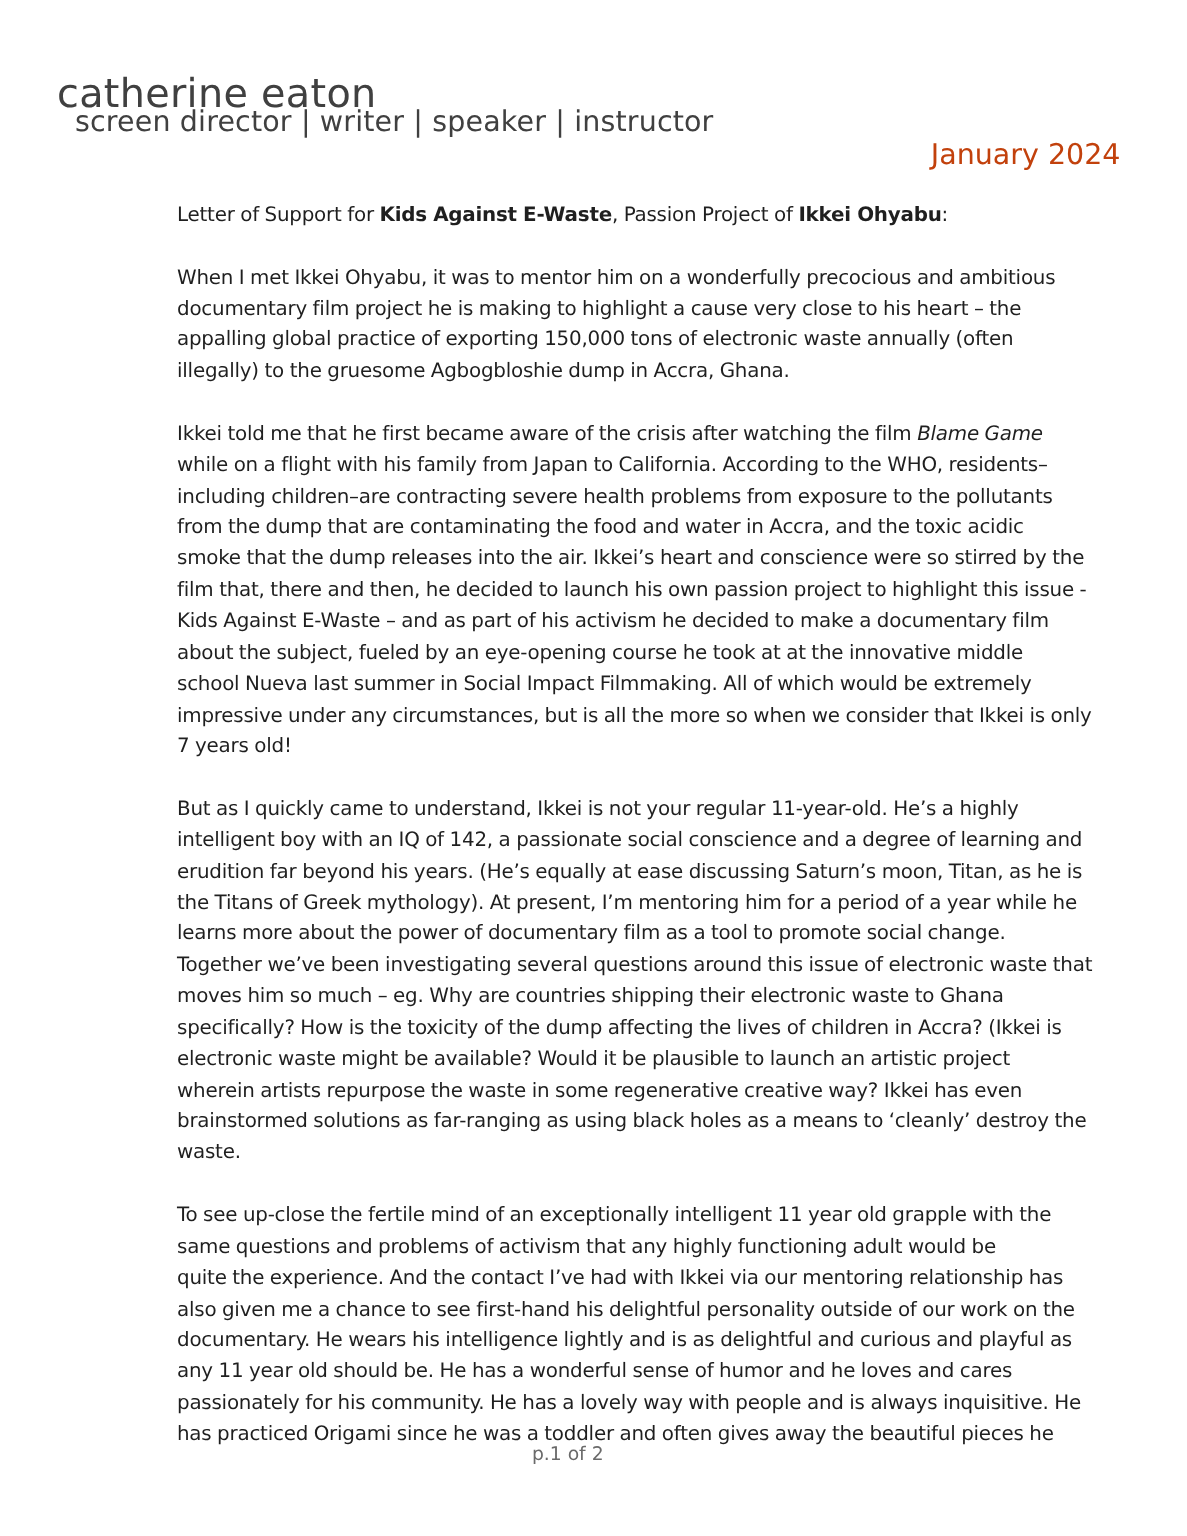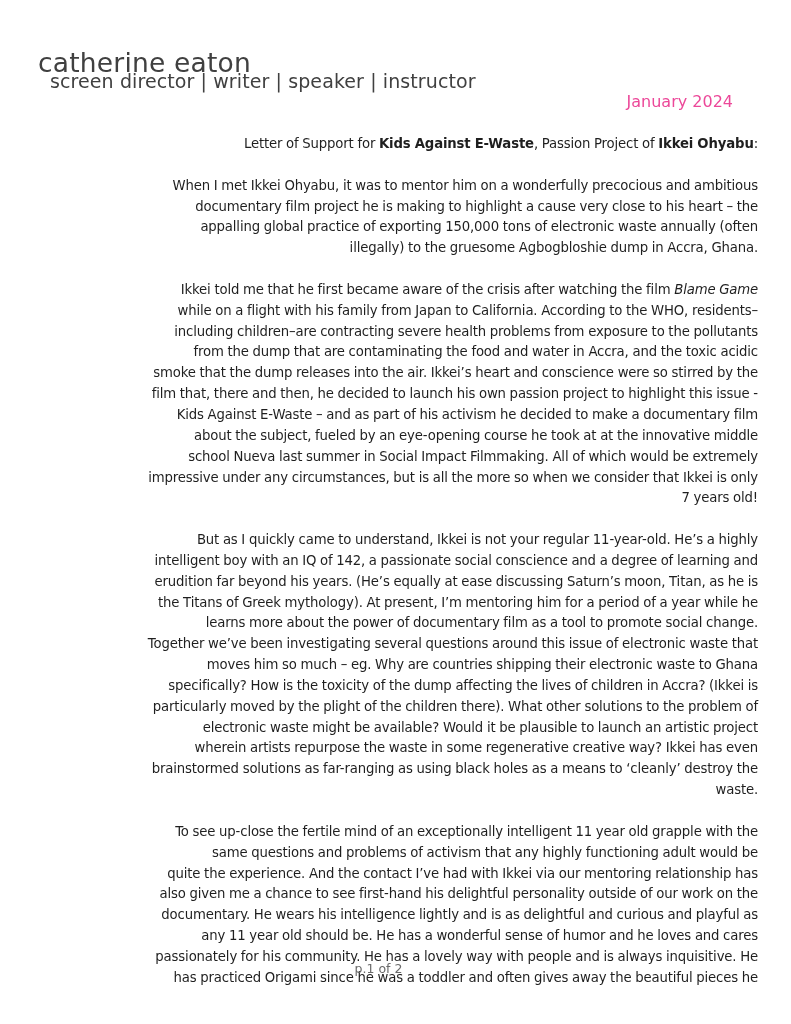--- a/index.html
+++ b/index.html
@@ -3,24 +3,24 @@
 <meta charset="utf-8">
 <style>
   html, body { margin: 0; padding: 0; background: #ffffff; }
   body { width: 791px; height: 1024px; position: relative; overflow: hidden;
          font-family: "DejaVu Sans", sans-serif; color: #1f1f1f; }
   .letterhead { position: absolute; left: 38px; top: 50px; color: #404040; }
   .lh-name { font-family: "DejaVu Sans", sans-serif; font-size: 26.5px; font-weight: normal;
              letter-spacing: 0.2px; line-height: 26px; display: block; }
   .lh-roles { font-family: "DejaVu Sans", sans-serif; font-size: 19px; line-height: 18px;
               display: block; margin-left: 12px; margin-top: -4px; letter-spacing: 0.1px; }
-  .date { position: absolute; right: 58px; top: 92px; font-size: 16px; color: #ec4899; }
+  .date { position: absolute; right: 44px; top: 92px; font-size: 19px; color: #c2410c; }
   .body { position: absolute; left: 118px; top: 134px; width: 640px; font-size: 13.25px;
           line-height: 20.85px; letter-spacing: -0.15px; word-spacing: -0.3px; }
-  .line { display: block; white-space: nowrap; height: 20.85px; text-align: right; }
+  .line { display: block; white-space: nowrap; height: 20.85px; }
   .gap { display: block; height: 20.85px; }
   .b { font-weight: bold; }
   .i { font-style: italic; }
   .footer { position: absolute; left: 0; width: 757px; top: 961px; text-align: center;
             font-size: 12.5px; color: #6a6a6a; }
 </style>
 </head>
 <body>
 
 <div class="letterhead">
@@ -59,21 +59,20 @@
 
   <div>
     <span class="line">But as I quickly came to understand, Ikkei is not your regular 11-year-old. He’s a highly</span>
     <span class="line">intelligent boy with an IQ of 142, a passionate social conscience and a degree of learning and</span>
     <span class="line">erudition far beyond his years. (He’s equally at ease discussing Saturn’s moon, Titan, as he is</span>
     <span class="line">the Titans of Greek mythology). At present, I’m mentoring him for a period of a year while he</span>
     <span class="line">learns more about the power of documentary film as a tool to promote social change.</span>
     <span class="line">Together we’ve been investigating several questions around this issue of electronic waste that</span>
     <span class="line">moves him so much – eg. Why are countries shipping their electronic waste to Ghana</span>
     <span class="line">specifically? How is the toxicity of the dump affecting the lives of children in Accra? (Ikkei is</span>
-    <span class="line">particularly moved by the plight of the children there). What other solutions to the problem of</span>
     <span class="line">electronic waste might be available? Would it be plausible to launch an artistic project</span>
     <span class="line">wherein artists repurpose the waste in some regenerative creative way? Ikkei has even</span>
     <span class="line">brainstormed solutions as far-ranging as using black holes as a means to ‘cleanly’ destroy the</span>
     <span class="line">waste.</span>
   </div>
   <span class="gap"></span>
 
   <div>
     <span class="line">To see up-close the fertile mind of an exceptionally intelligent 11 year old grapple with the</span>
     <span class="line">same questions and problems of activism that any highly functioning adult would be</span>

